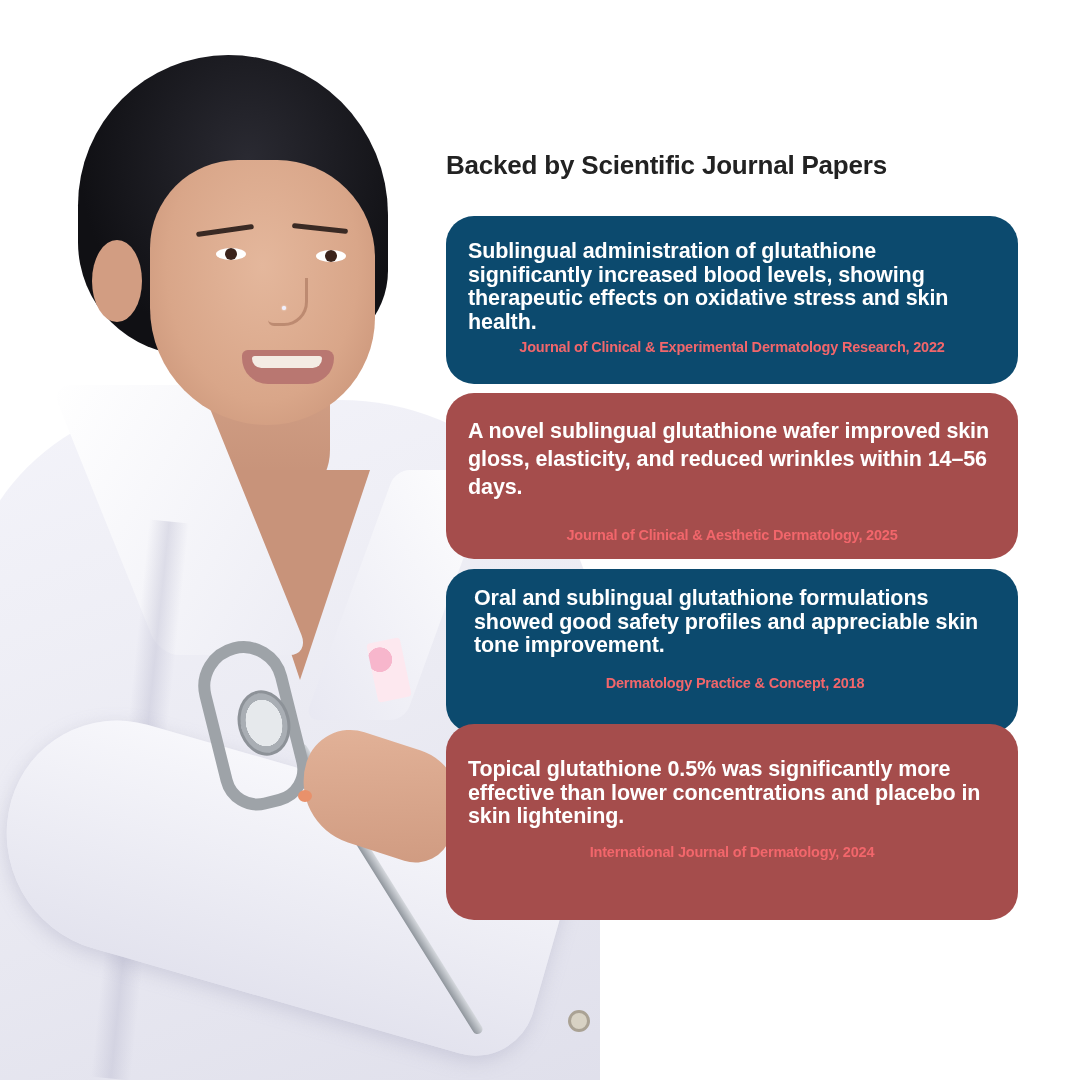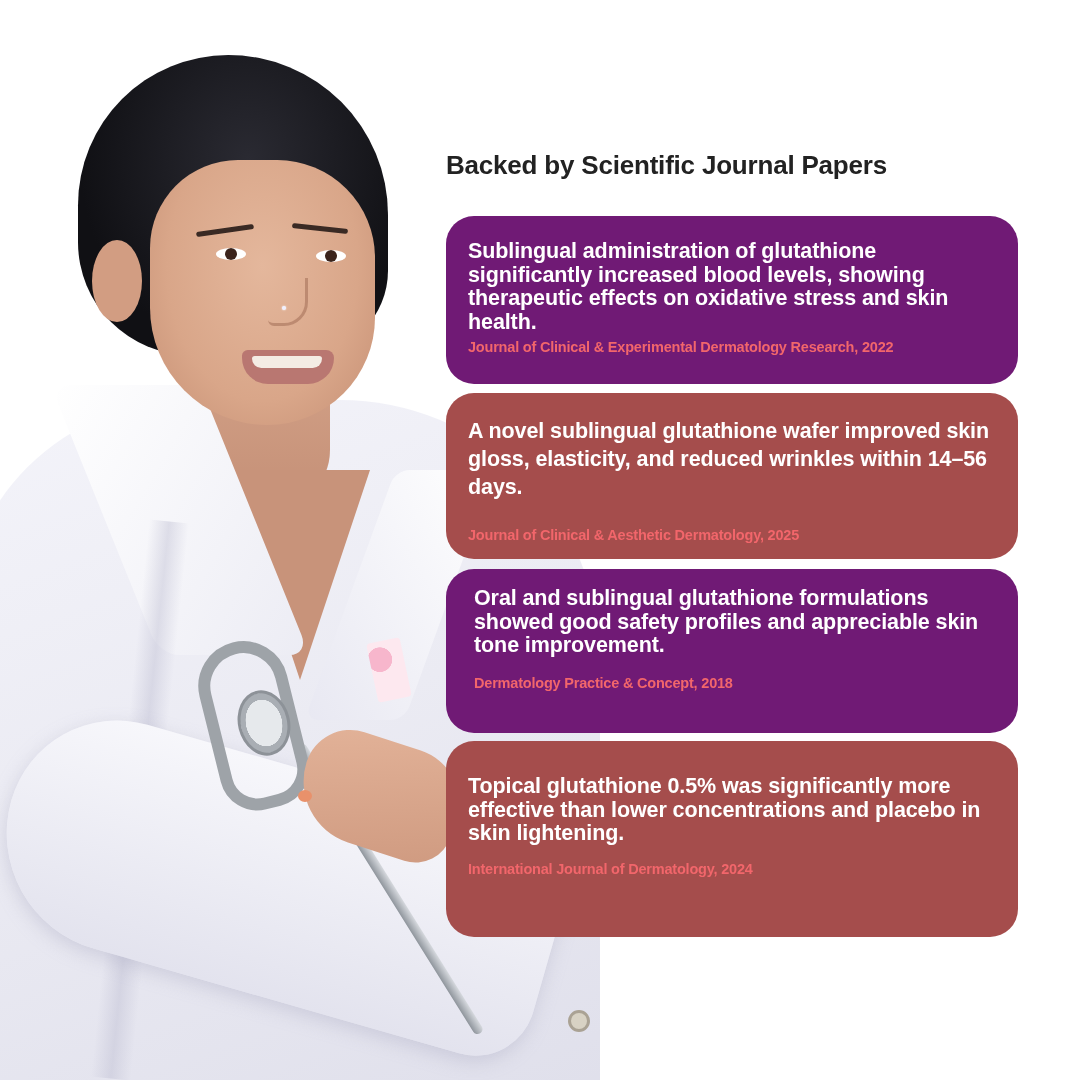--- a/index.html
+++ b/index.html
@@ -109,37 +109,37 @@
     .heading {
       position: absolute; left: 446px; top: 150px;
       font-family: "Liberation Sans", sans-serif; font-weight: 700;
       font-size: 26px; letter-spacing: -0.2px; color: #222222;
     }
     .card {
       position: absolute; left: 446px; width: 572px;
       border-radius: 28px; padding: 0 22px 0 22px;
       font-family: "Liberation Sans", sans-serif;
     }
-    .card.blue { background: #701a75; }
+    .card.blue { background: #0c4a6e; }
     .card.red { background: #A54D4C; }
     .card-body {
       color: #ffffff; font-weight: 700; font-size: 21.5px; line-height: 23.5px;
       letter-spacing: -0.1px;
     }
     .card-cite {
-      color: #F2666B; font-weight: 700; font-size: 14.5px; line-height: 18px; letter-spacing: -0.2px;
+      color: #F2666B; font-weight: 700; font-size: 14.5px; line-height: 18px; letter-spacing: -0.2px; text-align: center;
     }
     #card-1 { top: 216px; height: 168px; padding-top: 24px; }
     #card-1 .card-cite { margin-top: 4px; }
     #card-2 { top: 393px; height: 166px; padding-top: 24px; }
     #card-2 .card-body { line-height: 28px; }
     #card-2 .card-cite { margin-top: 25px; }
     #card-3 { top: 569px; height: 164px; padding-top: 18px; padding-left: 28px; }
     #card-3 .card-cite { margin-top: 16px; }
-    #card-4 { top: 741px; height: 196px; padding-top: 34px; }
+    #card-4 { top: 724px; height: 196px; padding-top: 34px; }
     #card-4 .card-cite { margin-top: 14px; }
   </style>
 </head>
 <body>
 
 <div class="photo">
   <div class="coat-main"></div>
   <div class="neck"></div>
   <div class="v-neck"></div>
   <div class="collar-left"></div>

